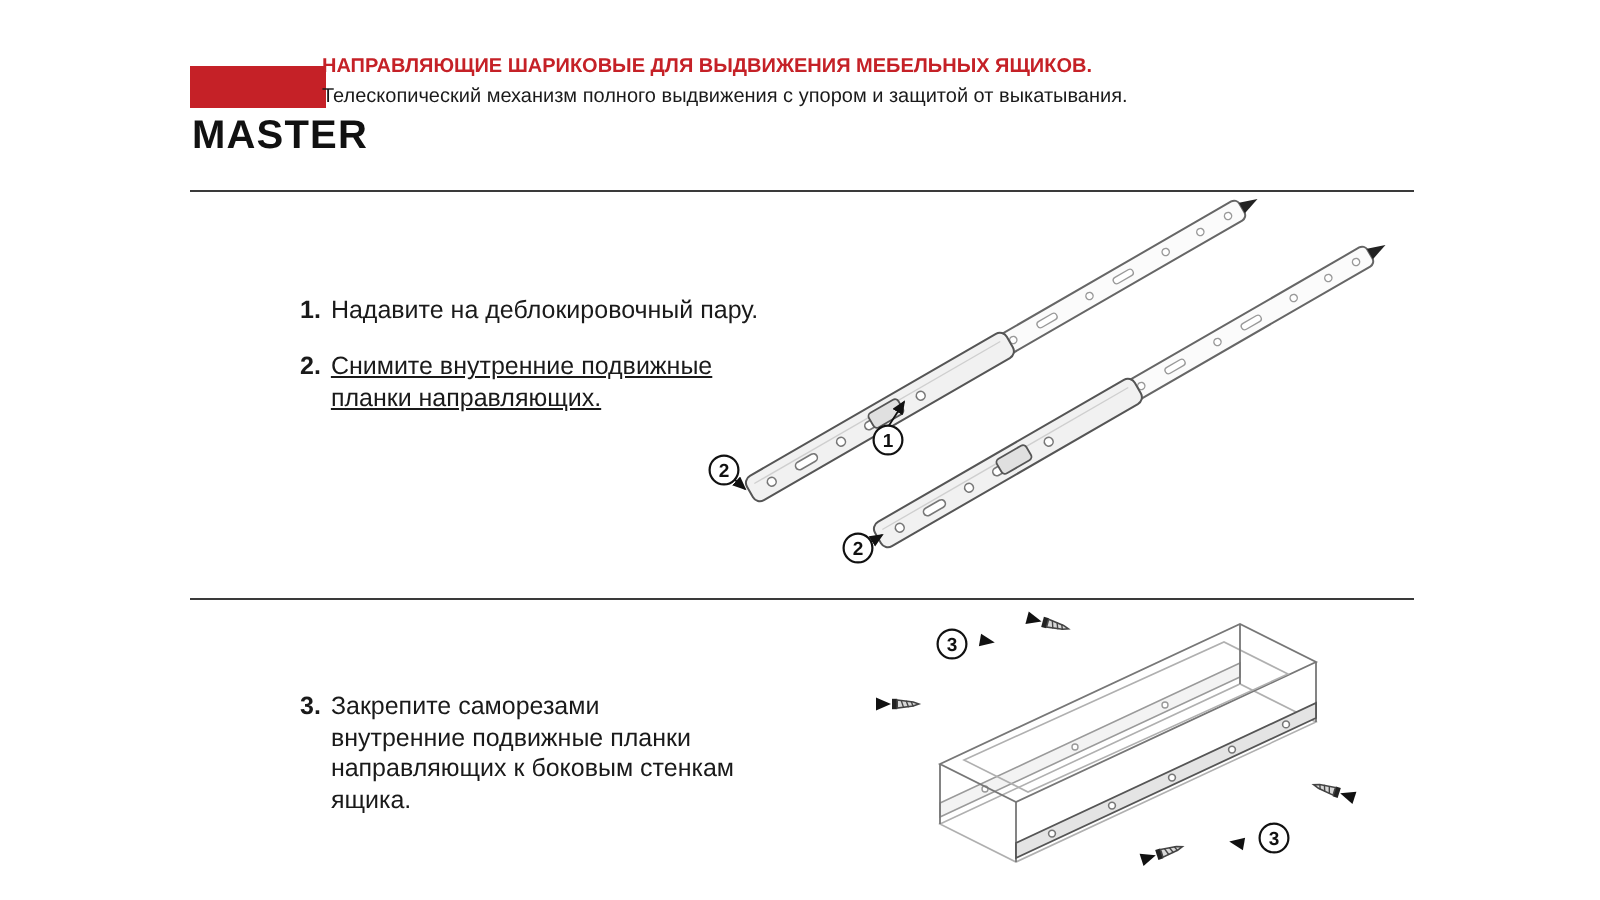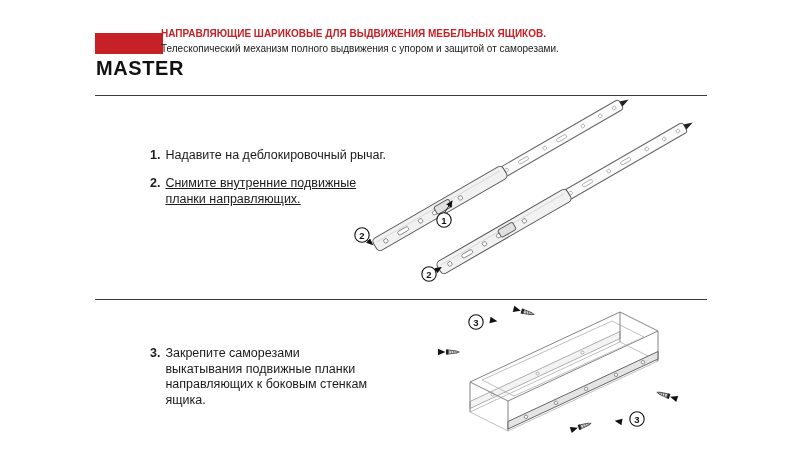--- a/index.html
+++ b/index.html
@@ -52,28 +52,28 @@
 </head>
 <body>
 
 <div class="page">
 
   <div class="logo-rect"></div>
   <div class="brand">MASTER</div>
 
   <div class="header-text">
     <div class="doc-title">НАПРАВЛЯЮЩИЕ ШАРИКОВЫЕ ДЛЯ ВЫДВИЖЕНИЯ МЕБЕЛЬНЫХ ЯЩИКОВ.</div>
-    <div class="doc-sub">Телескопический механизм полного выдвижения с упором и защитой от саморезами.</div>
+    <div class="doc-sub">Телескопический механизм полного выдвижения с упором и защитой от выкатывания.</div>
   </div>
 
   <div class="rule rule-top"></div>
 
   <div class="step step-1">
     <span class="step-num">1.</span>
-    <span class="step-text">Надавите на деблокировочный рычаг.</span>
+    <span class="step-text">Надавите на деблокировочный пару.</span>
   </div>
   <div class="step step-2">
     <span class="step-num">2.</span>
     <span class="step-text">Снимите внутренние подвижные планки направляющих.</span>
   </div>
 
   <svg class="illus illus-rails" viewBox="0 0 380 198">
     <defs>
       <marker id="ah" markerWidth="9" markerHeight="8" refX="6" refY="3" orient="auto" markerUnits="userSpaceOnUse">
         <path d="M0,0 L7,3 L0,6 z" fill="#111"></path>
@@ -119,21 +119,21 @@
       <line class="lead" x1="95.5" y1="175" x2="101" y2="171.5" marker-end="url(#ah)"></line>
       <circle class="co" cx="89" cy="178" r="7.2"></circle>
       <text class="co-t" x="89" y="181.5">2</text>
     </g>
   </svg>
 
   <div class="rule rule-bottom"></div>
 
   <div class="step step-3">
     <span class="step-num">3.</span>
-    <span class="step-text">Закрепите саморезами выкатывания подвижные планки направляющих к боковым стенкам ящика.</span>
+    <span class="step-text">Закрепите саморезами внутренние подвижные планки направляющих к боковым стенкам ящика.</span>
   </div>
 
   <svg class="illus illus-drawer" viewBox="0 0 270 148">
     <defs>
       <g id="screw-shape">
         <rect class="screw-head" x="-8" y="-2.6" width="2.6" height="5.2"></rect>
         <path class="screw-shaft" d="M-5.4,-2 L2.6,-1 L5.4,0 L2.6,1 L-5.4,2 Z"></path>
         <line class="thread" x1="-3.4" y1="-1.8" x2="-2.2" y2="1.8"></line>
         <line class="thread" x1="-0.9" y1="-1.6" x2="0.3" y2="1.6"></line>
         <line class="thread" x1="1.6" y1="-1.3" x2="2.6" y2="1.3"></line>

